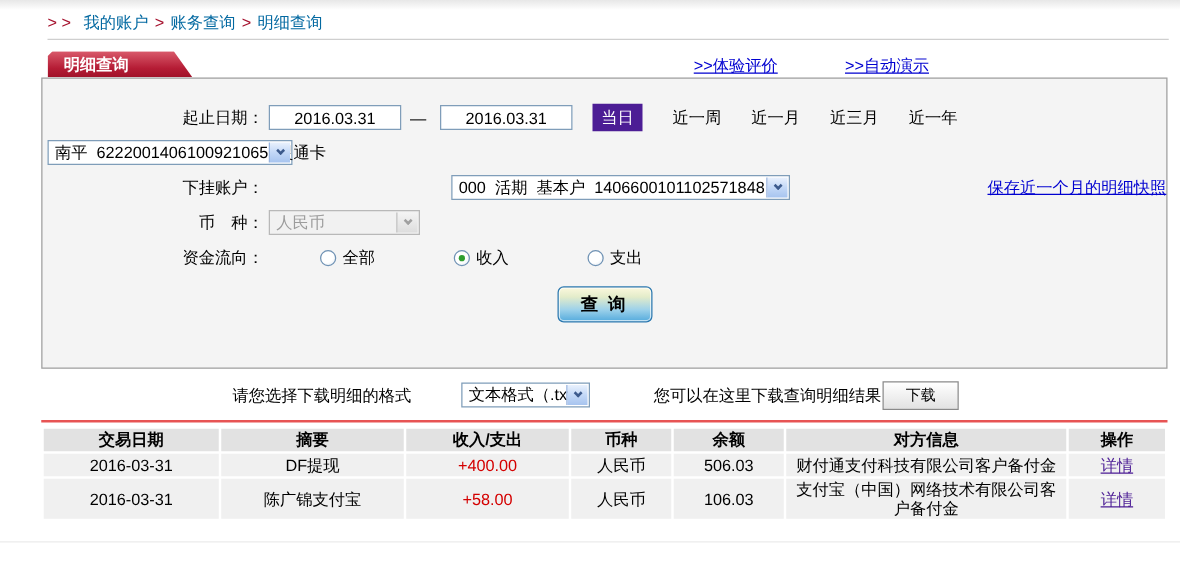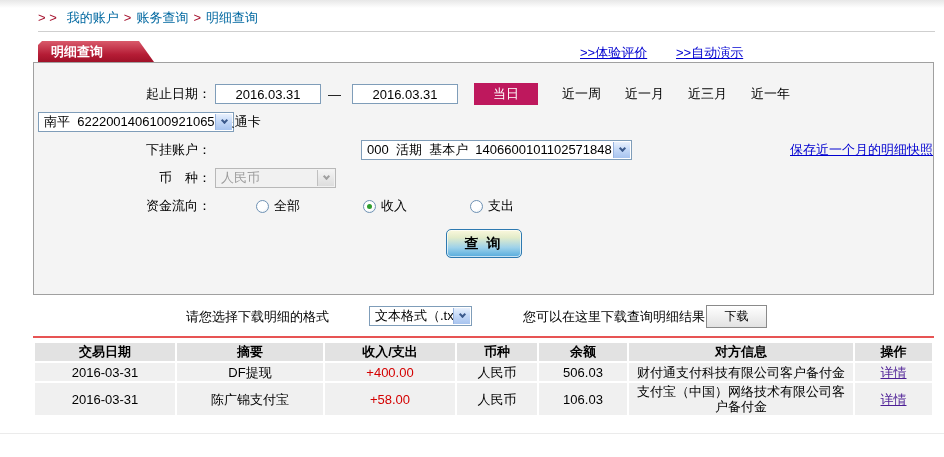--- a/index.html
+++ b/index.html
@@ -17,34 +17,34 @@
   .rule-top { position: absolute; left: 38px; top: 31px; width: 897px; height: 0; border-top: 1px solid #cfcfcf; }
 
   
   .tab { position: absolute; left: 38px; top: 41px; height: 21px; width: 116px;
     background: linear-gradient(180deg, #d95a6b 0%, #b51c35 65%, #9f1128 100%);
     clip-path: polygon(0 4px, 4px 0, calc(100% - 15px) 0, 100% 100%, 0 100%);
     color: #fff; font-weight: bold; line-height: 21px; padding-left: 13px; cursor: pointer; }
 
   
   .hlink { position: absolute; top: 44px; color: #0000d0; text-decoration: underline; cursor: pointer; }
-  .hlink.l1 { left: 580px; text-align: center; } .hlink.l2 { left: 676px; } .hlink.l3 { left: 815px; margin-top: 43px; }
+  .hlink.l1 { left: 555px; text-align: center; } .hlink.l2 { left: 676px; } .hlink.l3 { left: 815px; margin-top: 43px; }
 
   
   .panel { position: absolute; left: 33px; top: 62px; width: 901px; height: 233px;
     background: #f4f4f4; border: 1px solid #a0a0a0; }
   .frow { position: absolute; left: 0; width: 100%; height: 22px; display: flex; align-items: center; }
   .frow .flabel { width: 177px; text-align: right; flex: 0 0 177px; }
   .r1 { top: 20px; } .r2 { top: 48px; } .r3 { top: 76px; justify-content: space-between; } .r4 { top: 104px; } .r5 { top: 132px; gap: 39px; }
 
   .date-input { width: 106px; height: 20px; border: 1px solid #7f9db9; background: #fff;
     text-align: center; font-size: 13px; font-family: "Liberation Sans", sans-serif; margin-left: 4px; }
   .dash { margin: 0 7px; }
 
-  .badge { margin-left: 16px; background: #be185d; color: #fff; padding: 2px 19px; cursor: pointer; }
+  .badge { margin-left: 16px; background: #4c1d95; color: #fff; padding: 2px 7px; cursor: pointer; }
   .qlink { margin-left: 24px; cursor: pointer; }
 
   
   .select { position: relative; height: 20px; margin-left: 4px; border: 1px solid #7f9db9;
     background: #fff; display: flex; align-items: center; padding: 0 22px 0 5px; cursor: pointer; white-space: pre; }
   .select .arrow-btn { position: absolute; right: 1px; top: 1px; bottom: 1px; width: 17px;
     background: linear-gradient(180deg, #e9f1fd 0%, #c3d8f7 50%, #a7c4ef 100%);
     border-left: 1px solid #98b4e0; display: flex; align-items: center; justify-content: center; }
   .chev { width: 5px; height: 5px; border-right: 2px solid #3c5a8c; border-bottom: 2px solid #3c5a8c;
     transform: rotate(45deg); margin-top: -3px; }

